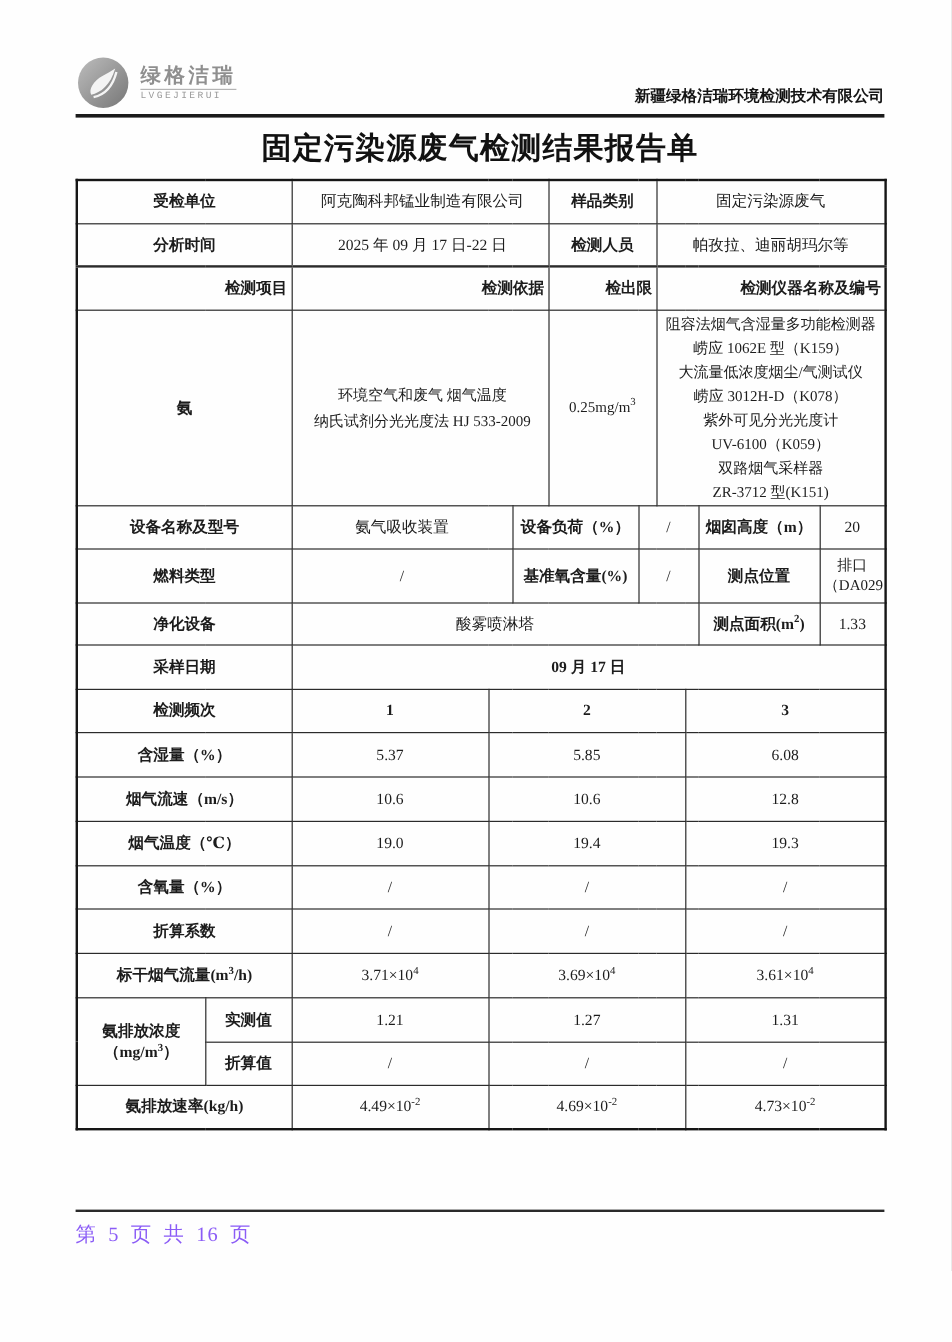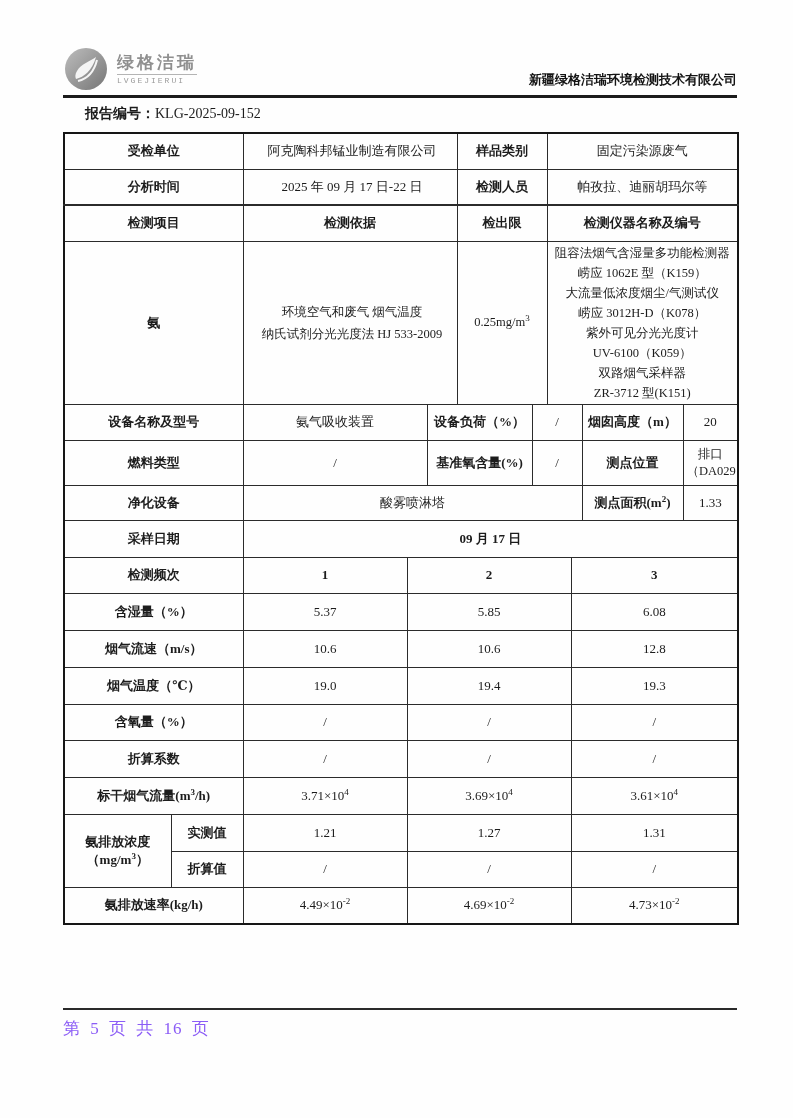--- a/index.html
+++ b/index.html
@@ -19,21 +19,21 @@
   
   .title{font-family:"Liberation Sans","DejaVu Sans",sans-serif;text-align:center;font-size:25px;font-weight:bold;margin-top:9px;letter-spacing:1px;color:#111;}
   .report-no{font-size:14px;margin-top:7px;padding-left:22px;}
   .report-no .lab{font-weight:bold;}
   
   table.rpt{width:674px;border-collapse:collapse;table-layout:fixed;margin-top:9px;font-size:13px;border:2px solid #161616;padding-left:36px;}
   table.rpt td{border:1px solid #2b2b2b;text-align:center;vertical-align:middle;padding:1px 3px;overflow:hidden;}
   .lbl{font-weight:bold;}
   .bold{font-weight:bold;}
   .left{text-align:center;padding-left:7px !important;}
-  tr.hdr td{border-top-width:2px;}
+  tr.hdr td{border-top-width:2px;text-align:right;}
   .small{font-size:12.5px;}
   .inst div{line-height:20px;font-size:12.5px;}
   .method div{line-height:22px;font-size:12.5px;}
   sup{font-size:9px;line-height:0;}
   
   .footer{position:absolute;left:63px;top:1008px;width:674px;}
   .foot-rule{height:2px;background:#2a2a2a;}
   .foot-text{font-size:17px;margin-top:7px;letter-spacing:1px;word-spacing:4px;color:#8b5cf6;}
 </style>
 </head>
@@ -57,23 +57,21 @@
         </svg>
         <div class="logo-txt">
           <div class="cn">绿格洁瑞</div>
           <div class="en">LVGEJIERUI</div>
         </div>
       </div>
       <div class="company">新疆绿格洁瑞环境检测技术有限公司</div>
     </div>
     <div class="hd-rule"></div>
 
-    <div class="report-no">
-      <span class="lab">报告编号：</span><span>KLG-2025-09-152</span>
-    </div>
+    <div class="title">固定污染源废气检测结果报告单</div>
 
     <table class="rpt">
       <colgroup>
         <col style="width:107px">
           <col style="width:72px">
           <col style="width:164px">
           <col style="width:20px">
         <col style="width:30px">
           <col style="width:75px">
           <col style="width:15px">

